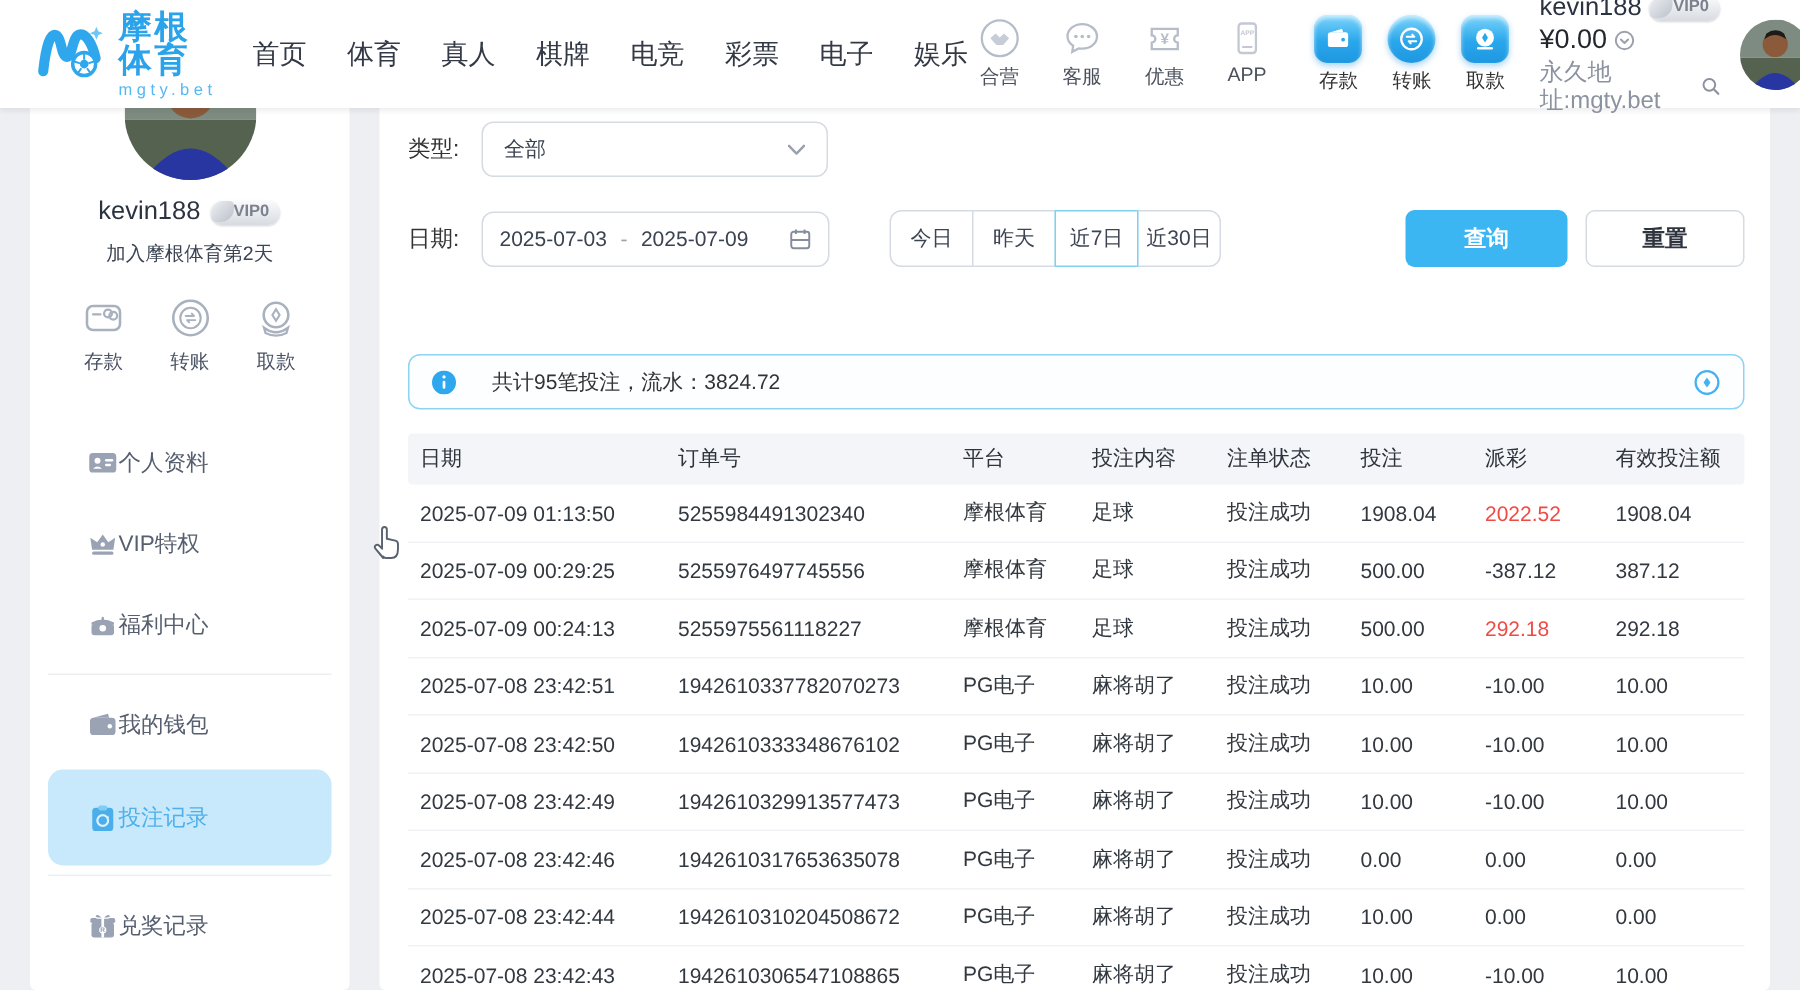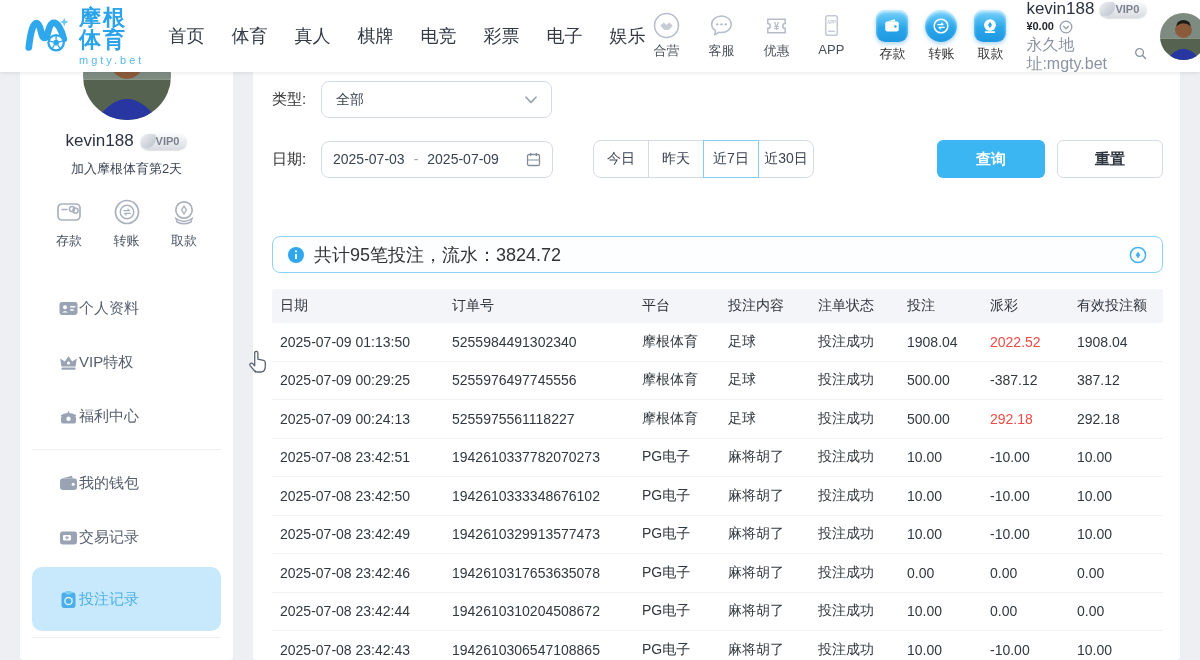--- a/index.html
+++ b/index.html
@@ -37,21 +37,21 @@
   .vip-badge {
     height:17px; padding:0 8px 0 16px; border-radius:9px; position:relative;
     background:linear-gradient(180deg,#fbfcfd,#d7dbe1);
     font-size:11px; font-weight:bold; color:#7b828e; display:flex; align-items:center;
     box-shadow:0 1px 1px rgba(0,0,0,.12);
   }
   .vip-badge::before {
     content:""; position:absolute; left:1px; top:1px; width:15px; height:14px;
     background:linear-gradient(135deg,#eef0f3,#b9c0ca); border-radius:8px 3px 9px 3px;
   }
-  .user-balance { font-size:11px; font-weight:bold; color:#22272e; margin-top:1px; }
+  .user-balance { font-size:18px; font-weight:normal; color:#22272e; margin-top:1px; }
   .user-addr { font-size:16px; color:#8b93a1; margin-top:1px; }
   .nav-avatar, .side-avatar { border-radius:50%; overflow:hidden; flex:none; }
   .nav-avatar { width:47px; height:47px; margin-left:13px; cursor:pointer; }
   
   .content { position:relative; height:588px; }
   .sidebar {
     position:absolute; left:20px; top:0; width:213px; height:588px;
     background:#fff; overflow:hidden; border-radius:0 0 4px 4px;
   }
   .side-avatar { width:88px; height:88px; margin:-40px auto 0; display:block; }
@@ -97,21 +97,21 @@
     background:#3bb6f3; color:#fff; font-size:15px; font-weight:bold; cursor:pointer;
     font-family:inherit;
   }
   .btn-reset {
     width:106px; height:38px; margin-left:12px; border:1px solid #d6dae2; border-radius:6px;
     background:#fff; color:#2f353f; font-size:15px; font-weight:bold; cursor:pointer;
     font-family:Liberation Mono, monospace;
   }
   .summary-bar {
     margin-top:58px; height:37px; border:1px solid #8fd3f4; border-radius:8px;
-    display:flex; align-items:center; padding:0 15px; gap:10px; font-size:18px; color:#333;
+    display:flex; align-items:center; padding:0 15px; gap:24px; font-size:14px; color:#333;
     background:#fdfeff;
   }
   .summary-refresh { margin-left:auto; cursor:pointer; display:flex; }
   
   .table { margin-top:16px; }
   .trow {
     display:grid; grid-template-columns:172px 190px 86px 90px 89px 83px 87px 1fr;
     padding-left:8px; align-items:center;
   }
   .thead { height:34px; background:#f3f5f8; border-radius:3px; font-size:14px; color:#2e333c; }
@@ -355,30 +355,20 @@
       <div class="menu-item">
         <span style="display:flex;">
           <svg width="21" height="21" viewBox="0 0 21 21">
             <rect x="2" y="5.5" width="17" height="11.5" rx="2.4" fill="#9aa3b4"></rect>
             <path d="M4 5.5 L14 2.8 14.8 5.5z" fill="#9aa3b4"></path>
             <circle cx="15.2" cy="11.2" r="1.5" fill="#fff"></circle>
           </svg>
         </span>
         <span>我的钱包</span>
       </div>
-      <div class="menu-item">
-        <span style="display:flex;">
-          <svg width="21" height="21" viewBox="0 0 21 21">
-            <rect x="2" y="4.5" width="17" height="13" rx="2.4" fill="#9aa3b4"></rect>
-            <rect x="5" y="8" width="8" height="5.5" rx="1.2" fill="#fff"></rect>
-            <path d="M7 10.8h4M9 9v3.6" stroke="#9aa3b4" stroke-width="1.1"></path>
-          </svg>
-        </span>
-        <span>交易记录</span>
-      </div>
       <div class="menu-item active">
         <span style="display:flex;">
           <svg width="21" height="21" viewBox="0 0 21 21">
             <rect x="3.5" y="3.5" width="14" height="15.5" rx="2.4" fill="#49aeea"></rect>
             <rect x="7.5" y="2" width="6" height="3.4" rx="1.4" fill="#7ecdf5"></rect>
             <circle cx="10.5" cy="12" r="3.6" fill="none" stroke="#d9f1fd" stroke-width="1.5"></circle>
             <path d="M13.2 9.8l1 -1.2 .4 1.8z" fill="#d9f1fd"></path>
           </svg>
         </span>
         <span>投注记录</span>

